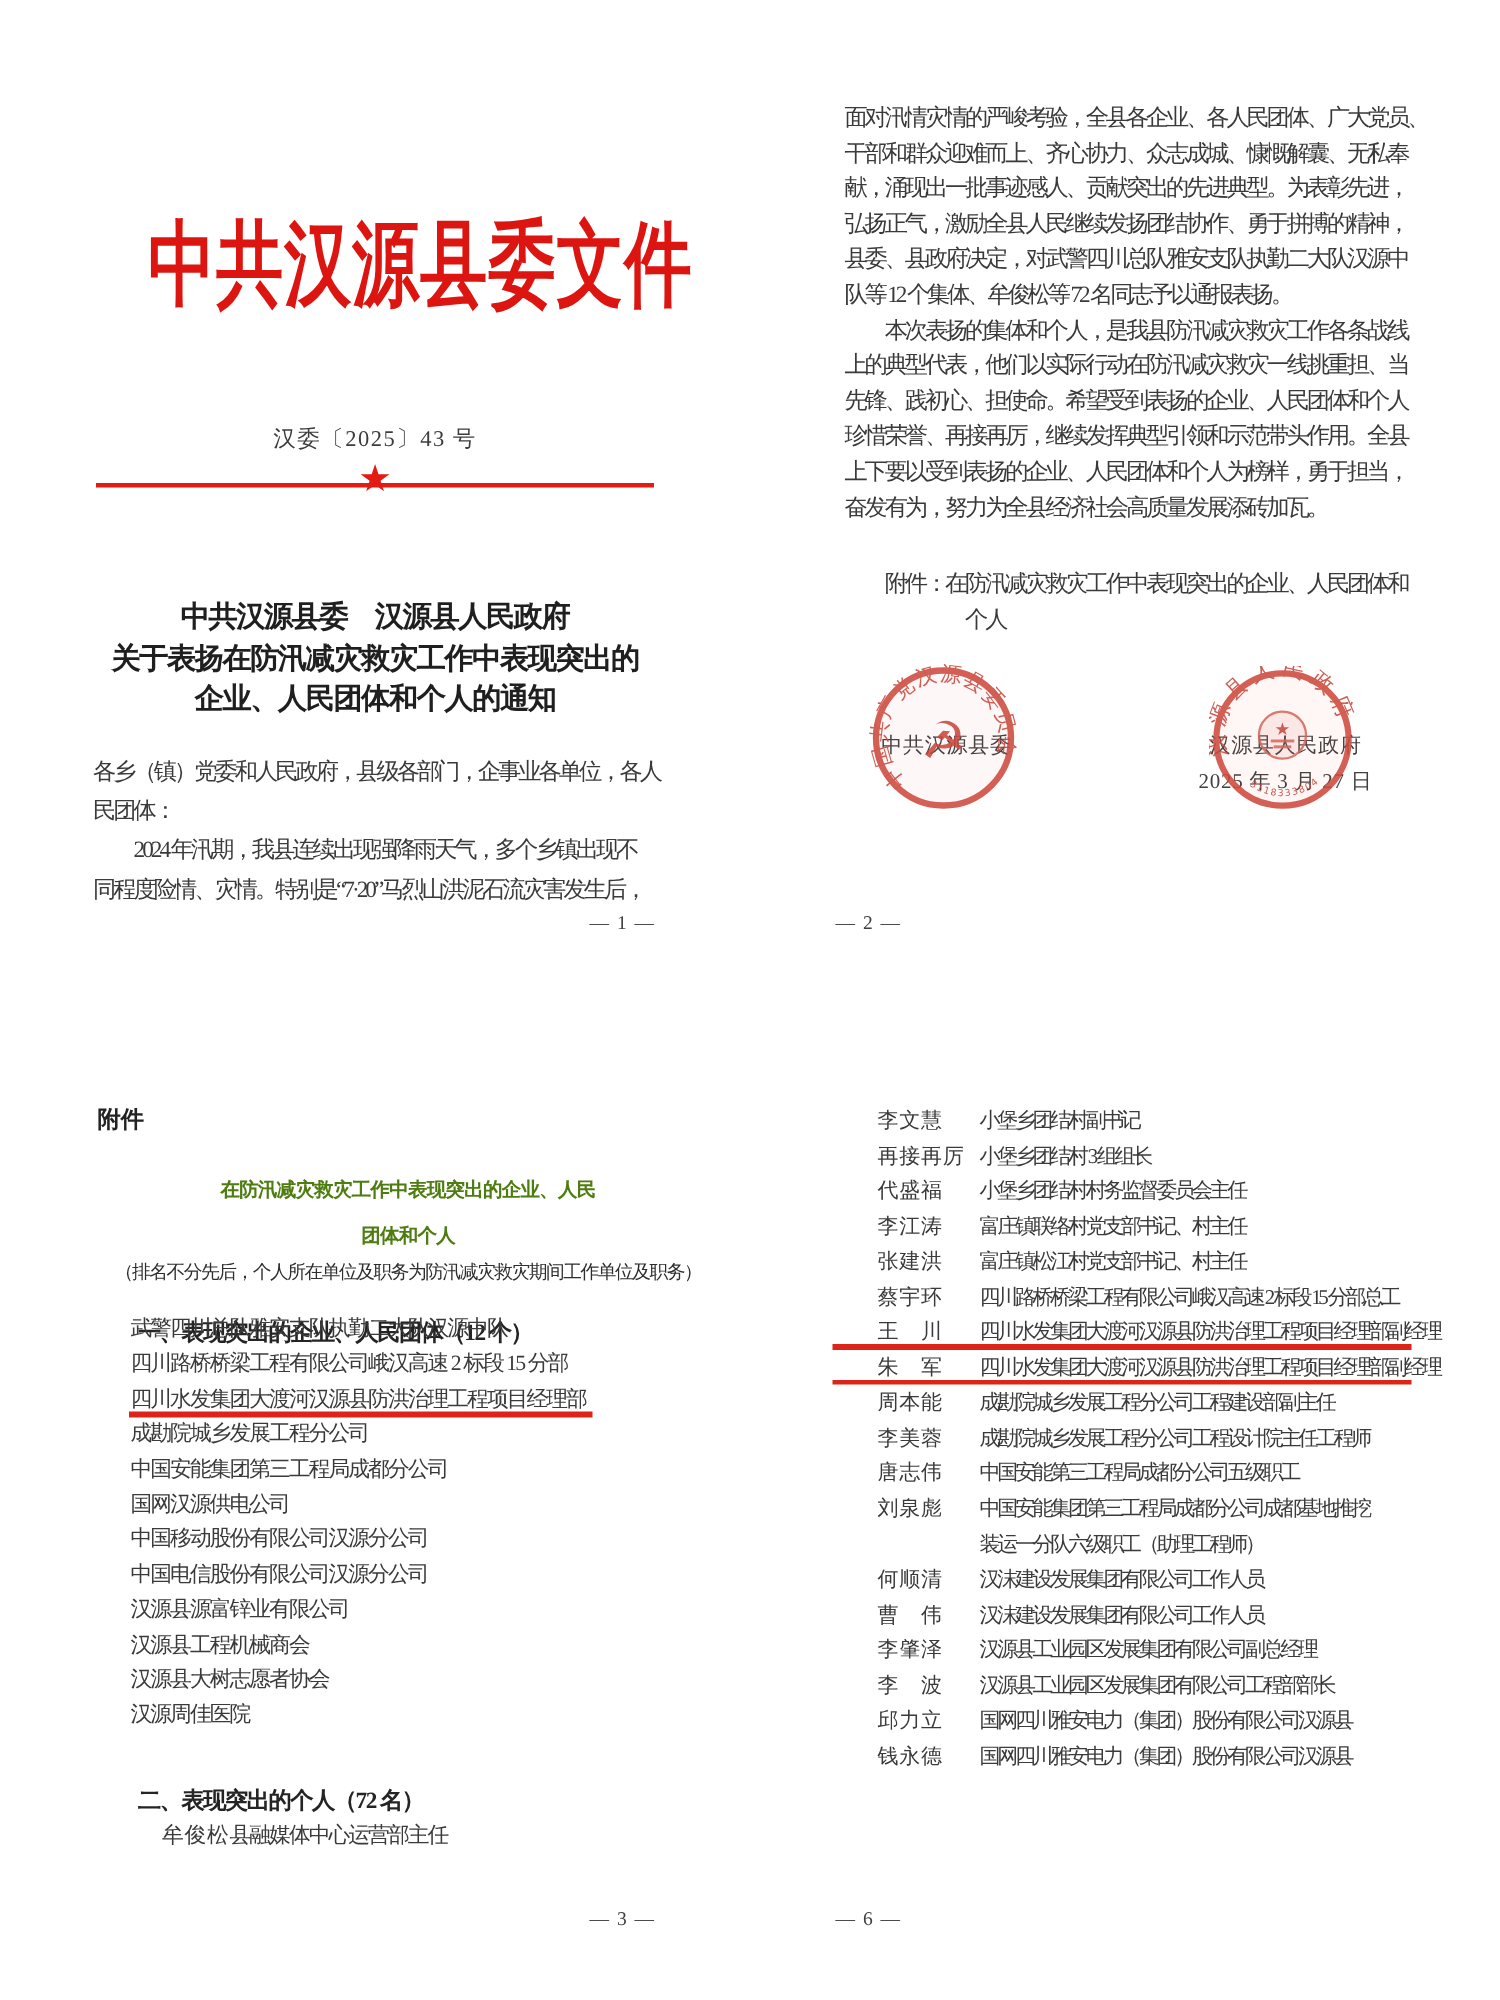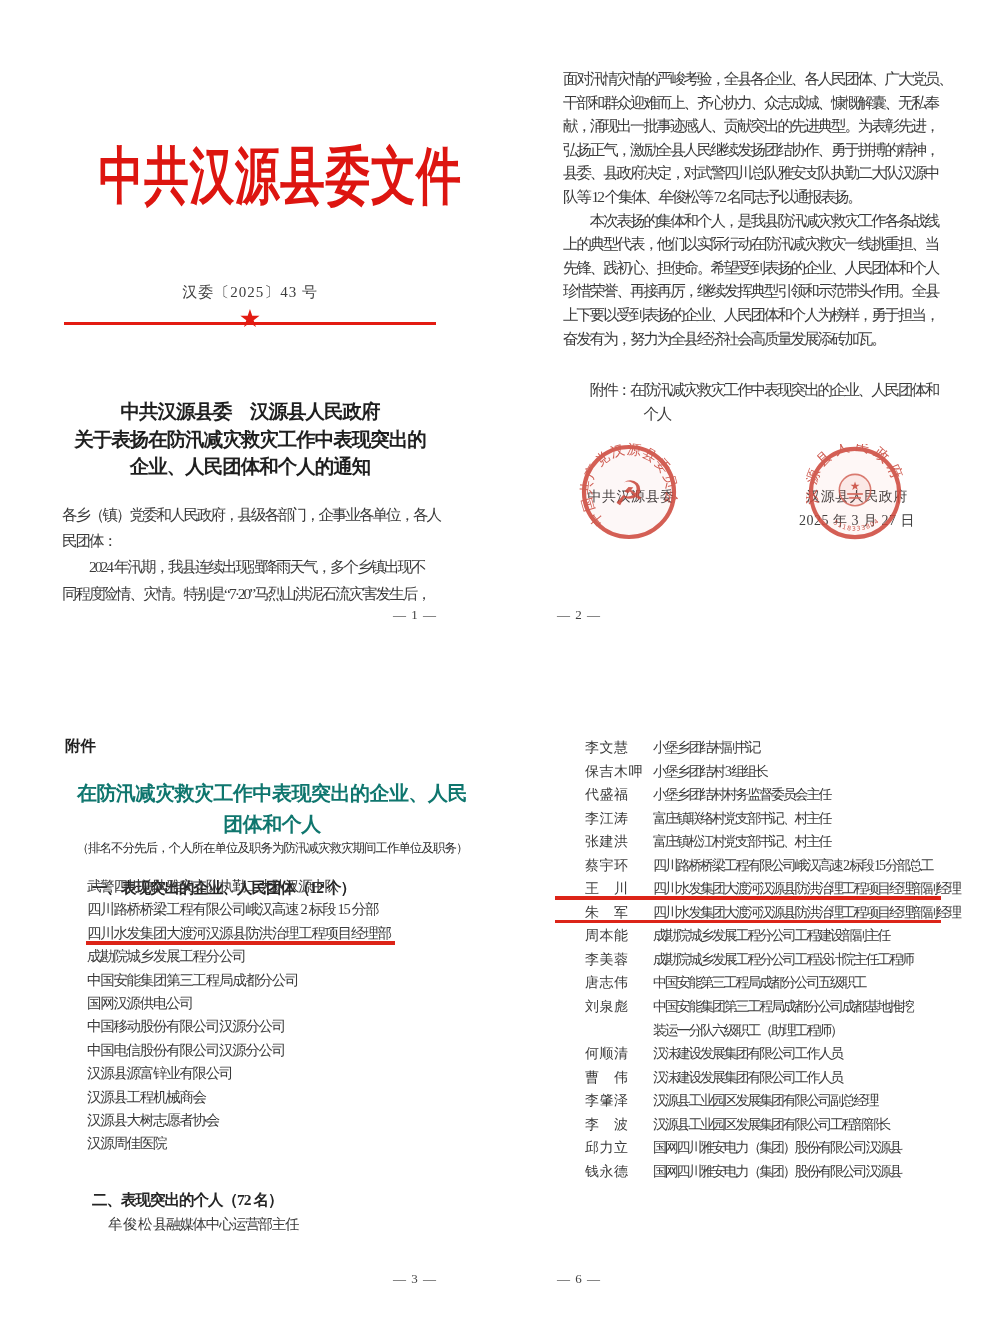--- a/index.html
+++ b/index.html
@@ -31,22 +31,22 @@
   .p2num{left:557px;top:607px;}
   .sig{font-size:14px;color:#3f3f3f;text-align:center;letter-spacing:0.5px;white-space:nowrap;}
   .sig-party{left:581px;top:488px;width:100px;}
   .sig-gov{left:801px;top:488px;width:112px;}
   .sig-date{left:796px;top:512px;width:122px;}
   .seal{opacity:0.88;}
   .seal-party{left:579px;top:442px;}
   .seal-gov{left:806px;top:444px;}
   
   .fjlabel{left:65px;top:736px;font-size:15.5px;font-weight:bold;color:#222;}
-  .p3title{left:40px;top:778px;width:464px;text-align:center;font-size:20px;font-weight:bold;
-    color:#0f766e;line-height:30.5px;letter-spacing:-0.5px;white-space:nowrap;}
+  .p3title{left:40px;top:778px;width:464px;text-align:center;font-size:13px;font-weight:bold;
+    color:#4d7c0f;line-height:30.5px;letter-spacing:-0.5px;white-space:nowrap;}
   .p3note{left:40px;top:840px;width:464px;text-align:center;font-size:12.5px;letter-spacing:-1px;color:#2e2e2e;white-space:nowrap;}
   .sechead{font-size:15.5px;font-weight:bold;color:#242424;letter-spacing:-1px;white-space:nowrap;}
   .sec1{left:92px;top:878px;}
   .orgs{left:87px;top:875px;font-size:14.5px;line-height:23.4px;letter-spacing:-1.3px;color:#3a3a3a;}
   .org{white-space:nowrap;position:relative;width:fit-content;}
   .org.underlined::after{content:"";position:absolute;left:-1px;right:-4px;bottom:0px;height:4px;background:#dc2418;}
   .sec2{left:92px;top:1190px;}
   .p3people{left:85px;top:1213px;font-size:14.5px;line-height:23.4px;letter-spacing:-1.3px;}
   .p3people .pname{display:inline-block;width:65px;letter-spacing:0.5px;text-align:right;}
   .p3num{left:40px;top:1271px;width:397px;text-align:right;}
@@ -169,21 +169,21 @@
 <div class="abs sechead sec2">二、表现突出的个人（72 名）</div>
 <div class="abs p3people">
 
 <div class="row"><span class="pname">牟俊松</span><span class="ptitle">县融媒体中心运营部主任</span></div>
   </div>
 <div class="abs pagenum p3num">— 3 —</div>
 
 <div class="abs p6rows">
 
 <div class="row"><span class="pname">李文慧</span><span class="ptitle">小堡乡团结村副书记</span></div>
-    <div class="row"><span class="pname">保吉木呷</span><span class="ptitle">小堡乡团结村 3 组组长</span></div>
+    <div class="row"><span class="pname">再接再厉</span><span class="ptitle">小堡乡团结村 3 组组长</span></div>
     <div class="row"><span class="pname">代盛福</span><span class="ptitle">小堡乡团结村村务监督委员会主任</span></div>
     <div class="row"><span class="pname">李江涛</span><span class="ptitle">富庄镇联络村党支部书记、村主任</span></div>
     <div class="row"><span class="pname">张建洪</span><span class="ptitle">富庄镇松江村党支部书记、村主任</span></div>
     <div class="row"><span class="pname">蔡宇环</span><span class="ptitle">四川路桥桥梁工程有限公司峨汉高速 2 标段 15 分部总工</span></div>
     <div class="row underlined"><span class="pname">王　川</span><span class="ptitle">四川水发集团大渡河汉源县防洪治理工程项目经理部副经理</span></div>
     <div class="row underlined"><span class="pname">朱　军</span><span class="ptitle">四川水发集团大渡河汉源县防洪治理工程项目经理部副经理</span></div>
     <div class="row"><span class="pname">周本能</span><span class="ptitle">成勘院城乡发展工程分公司工程建设部副主任</span></div>
     <div class="row"><span class="pname">李美蓉</span><span class="ptitle">成勘院城乡发展工程分公司工程设计院主任工程师</span></div>
     <div class="row"><span class="pname">唐志伟</span><span class="ptitle">中国安能第三工程局成都分公司五级职工</span></div>
     <div class="row"><span class="pname">刘泉彪</span><span class="ptitle">中国安能集团第三工程局成都分公司成都基地推挖</span><div class="ptitle2">装运一分队六级职工（助理工程师）</div></div>

